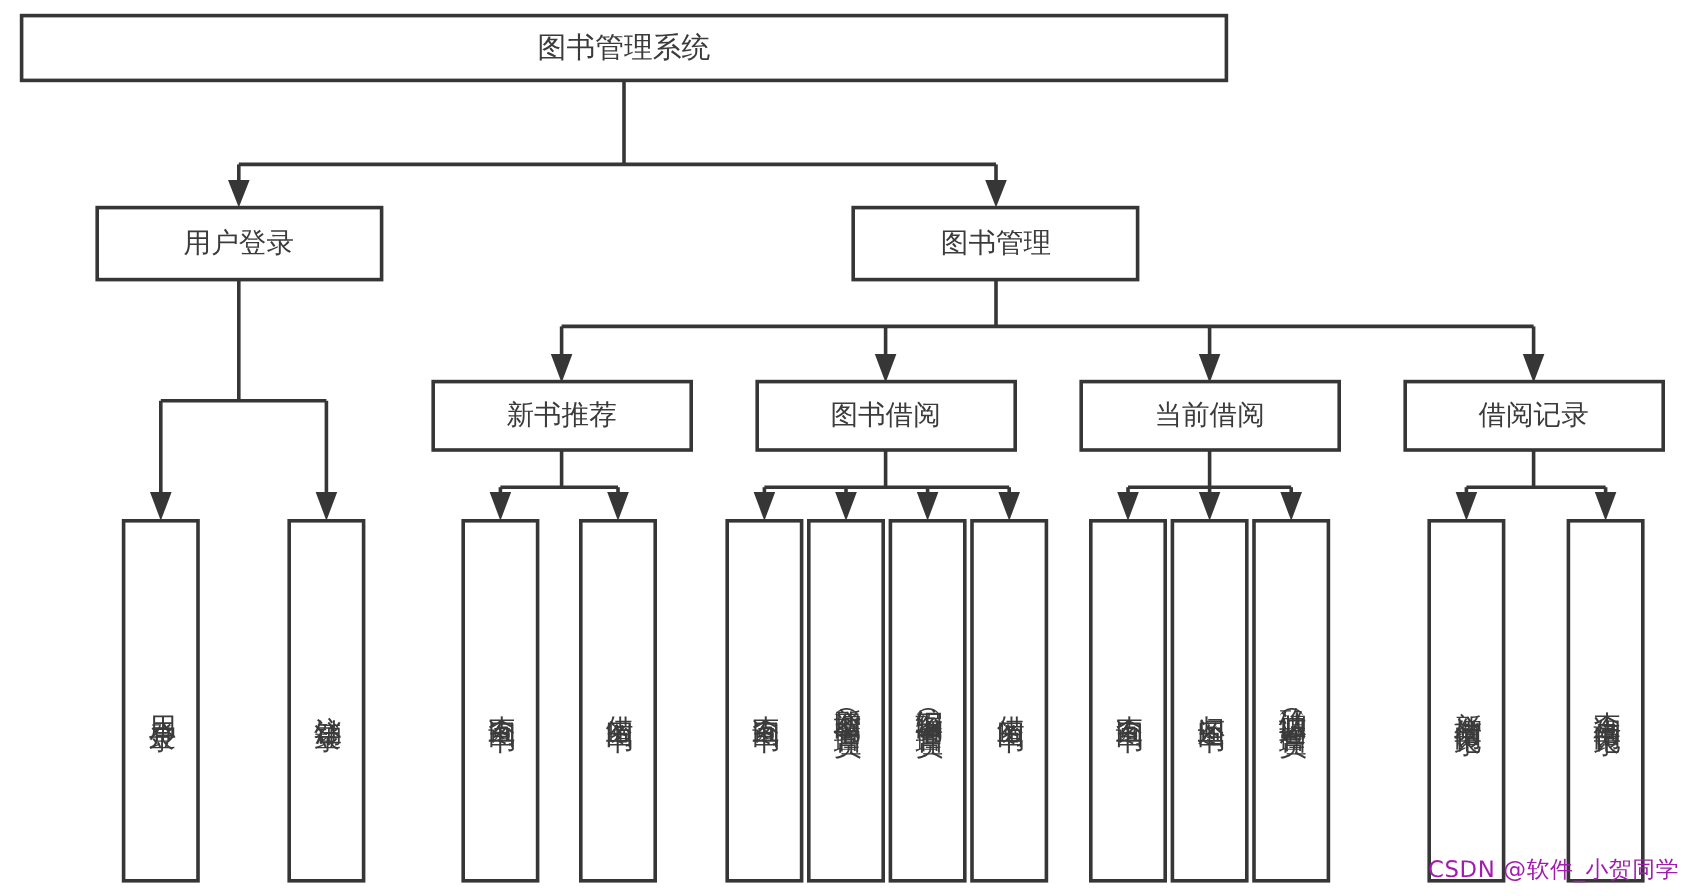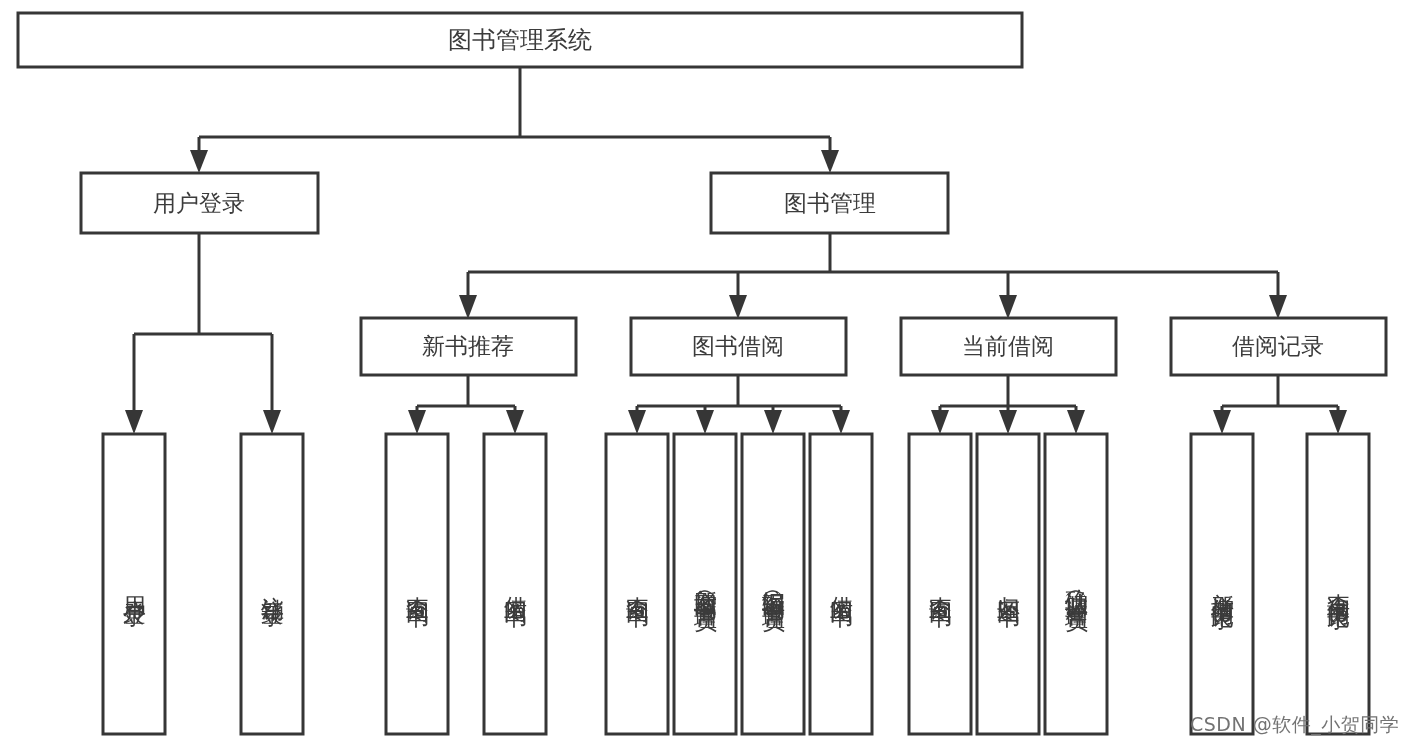--- a/index.html
+++ b/index.html
@@ -69,21 +69,21 @@
     text-align: center;
     display: flex;
     align-items: center;
     justify-content: center;
     pointer-events: none;
   }
   .watermark {
     position: absolute;
     font-family: "DejaVu Sans", "Liberation Sans", sans-serif;
     font-size: 19px;
-    color: #737373;
+    color: #a21caf;
     white-space: nowrap;
     letter-spacing: 0.5px;
   }
 </style>
 </head>
 <body>
 
 <div id="diagram-root">
 
   <svg id="chart-canvas" viewBox="0 0 1405 747">

